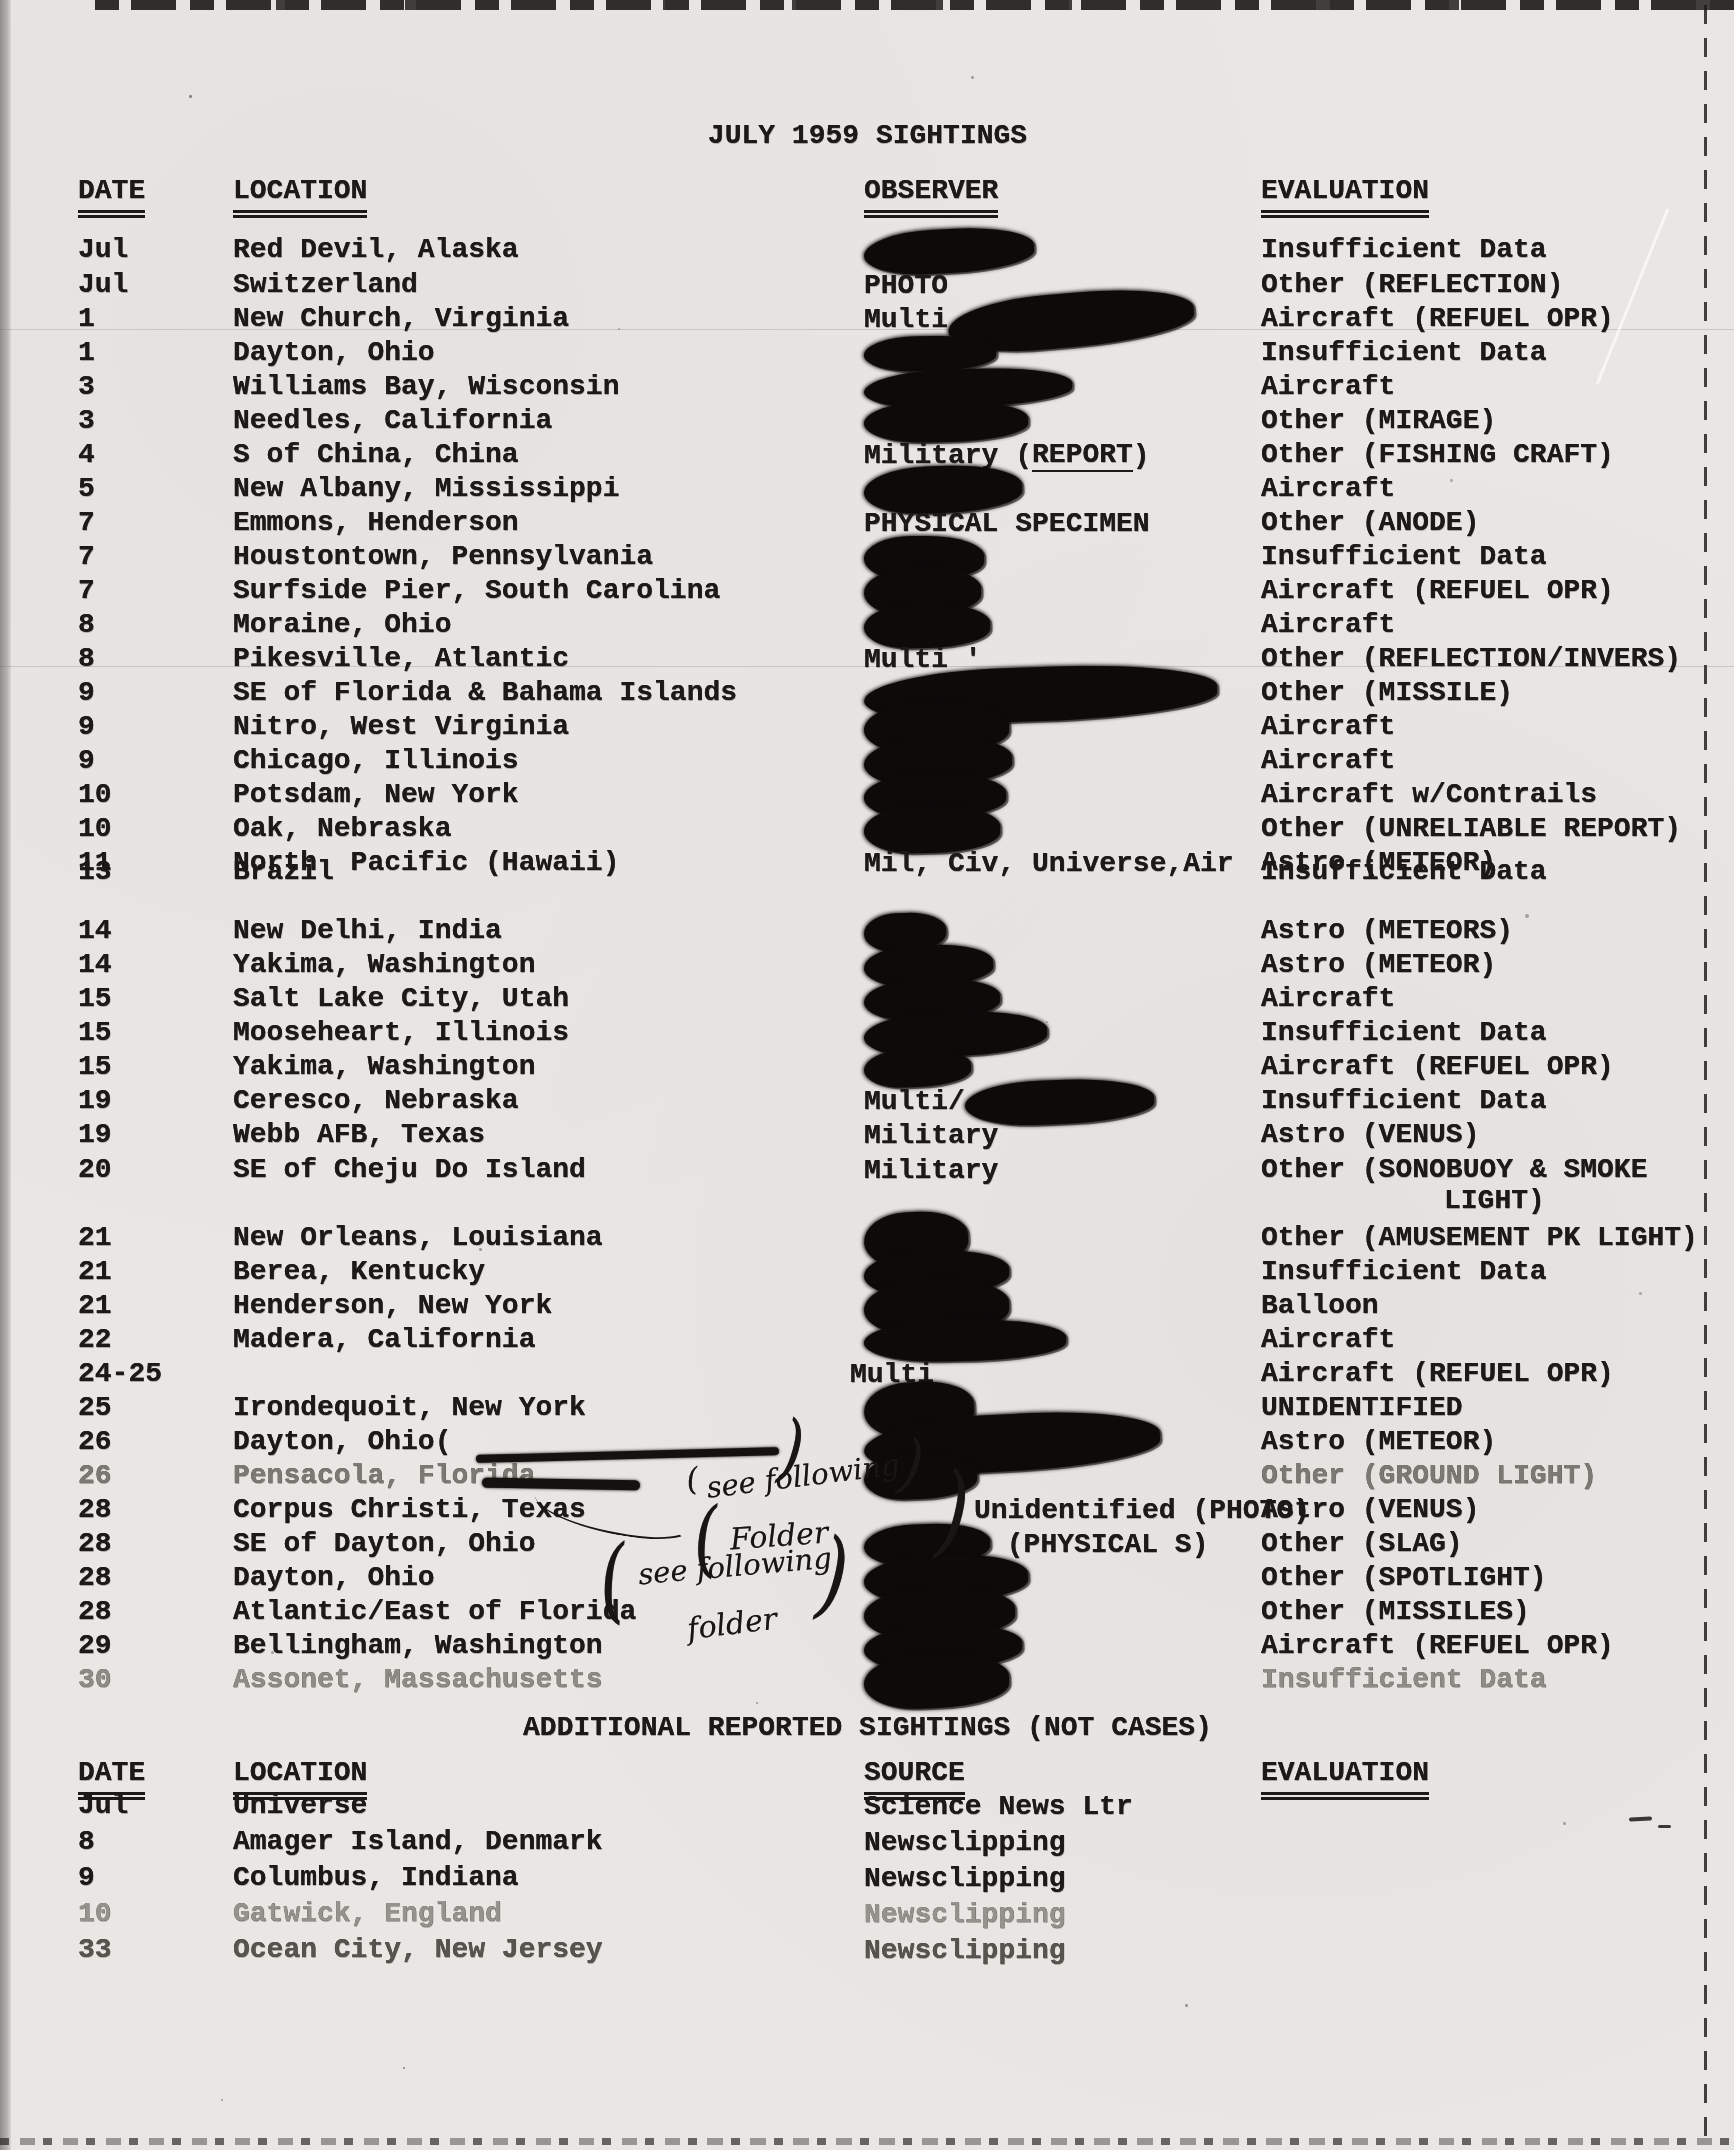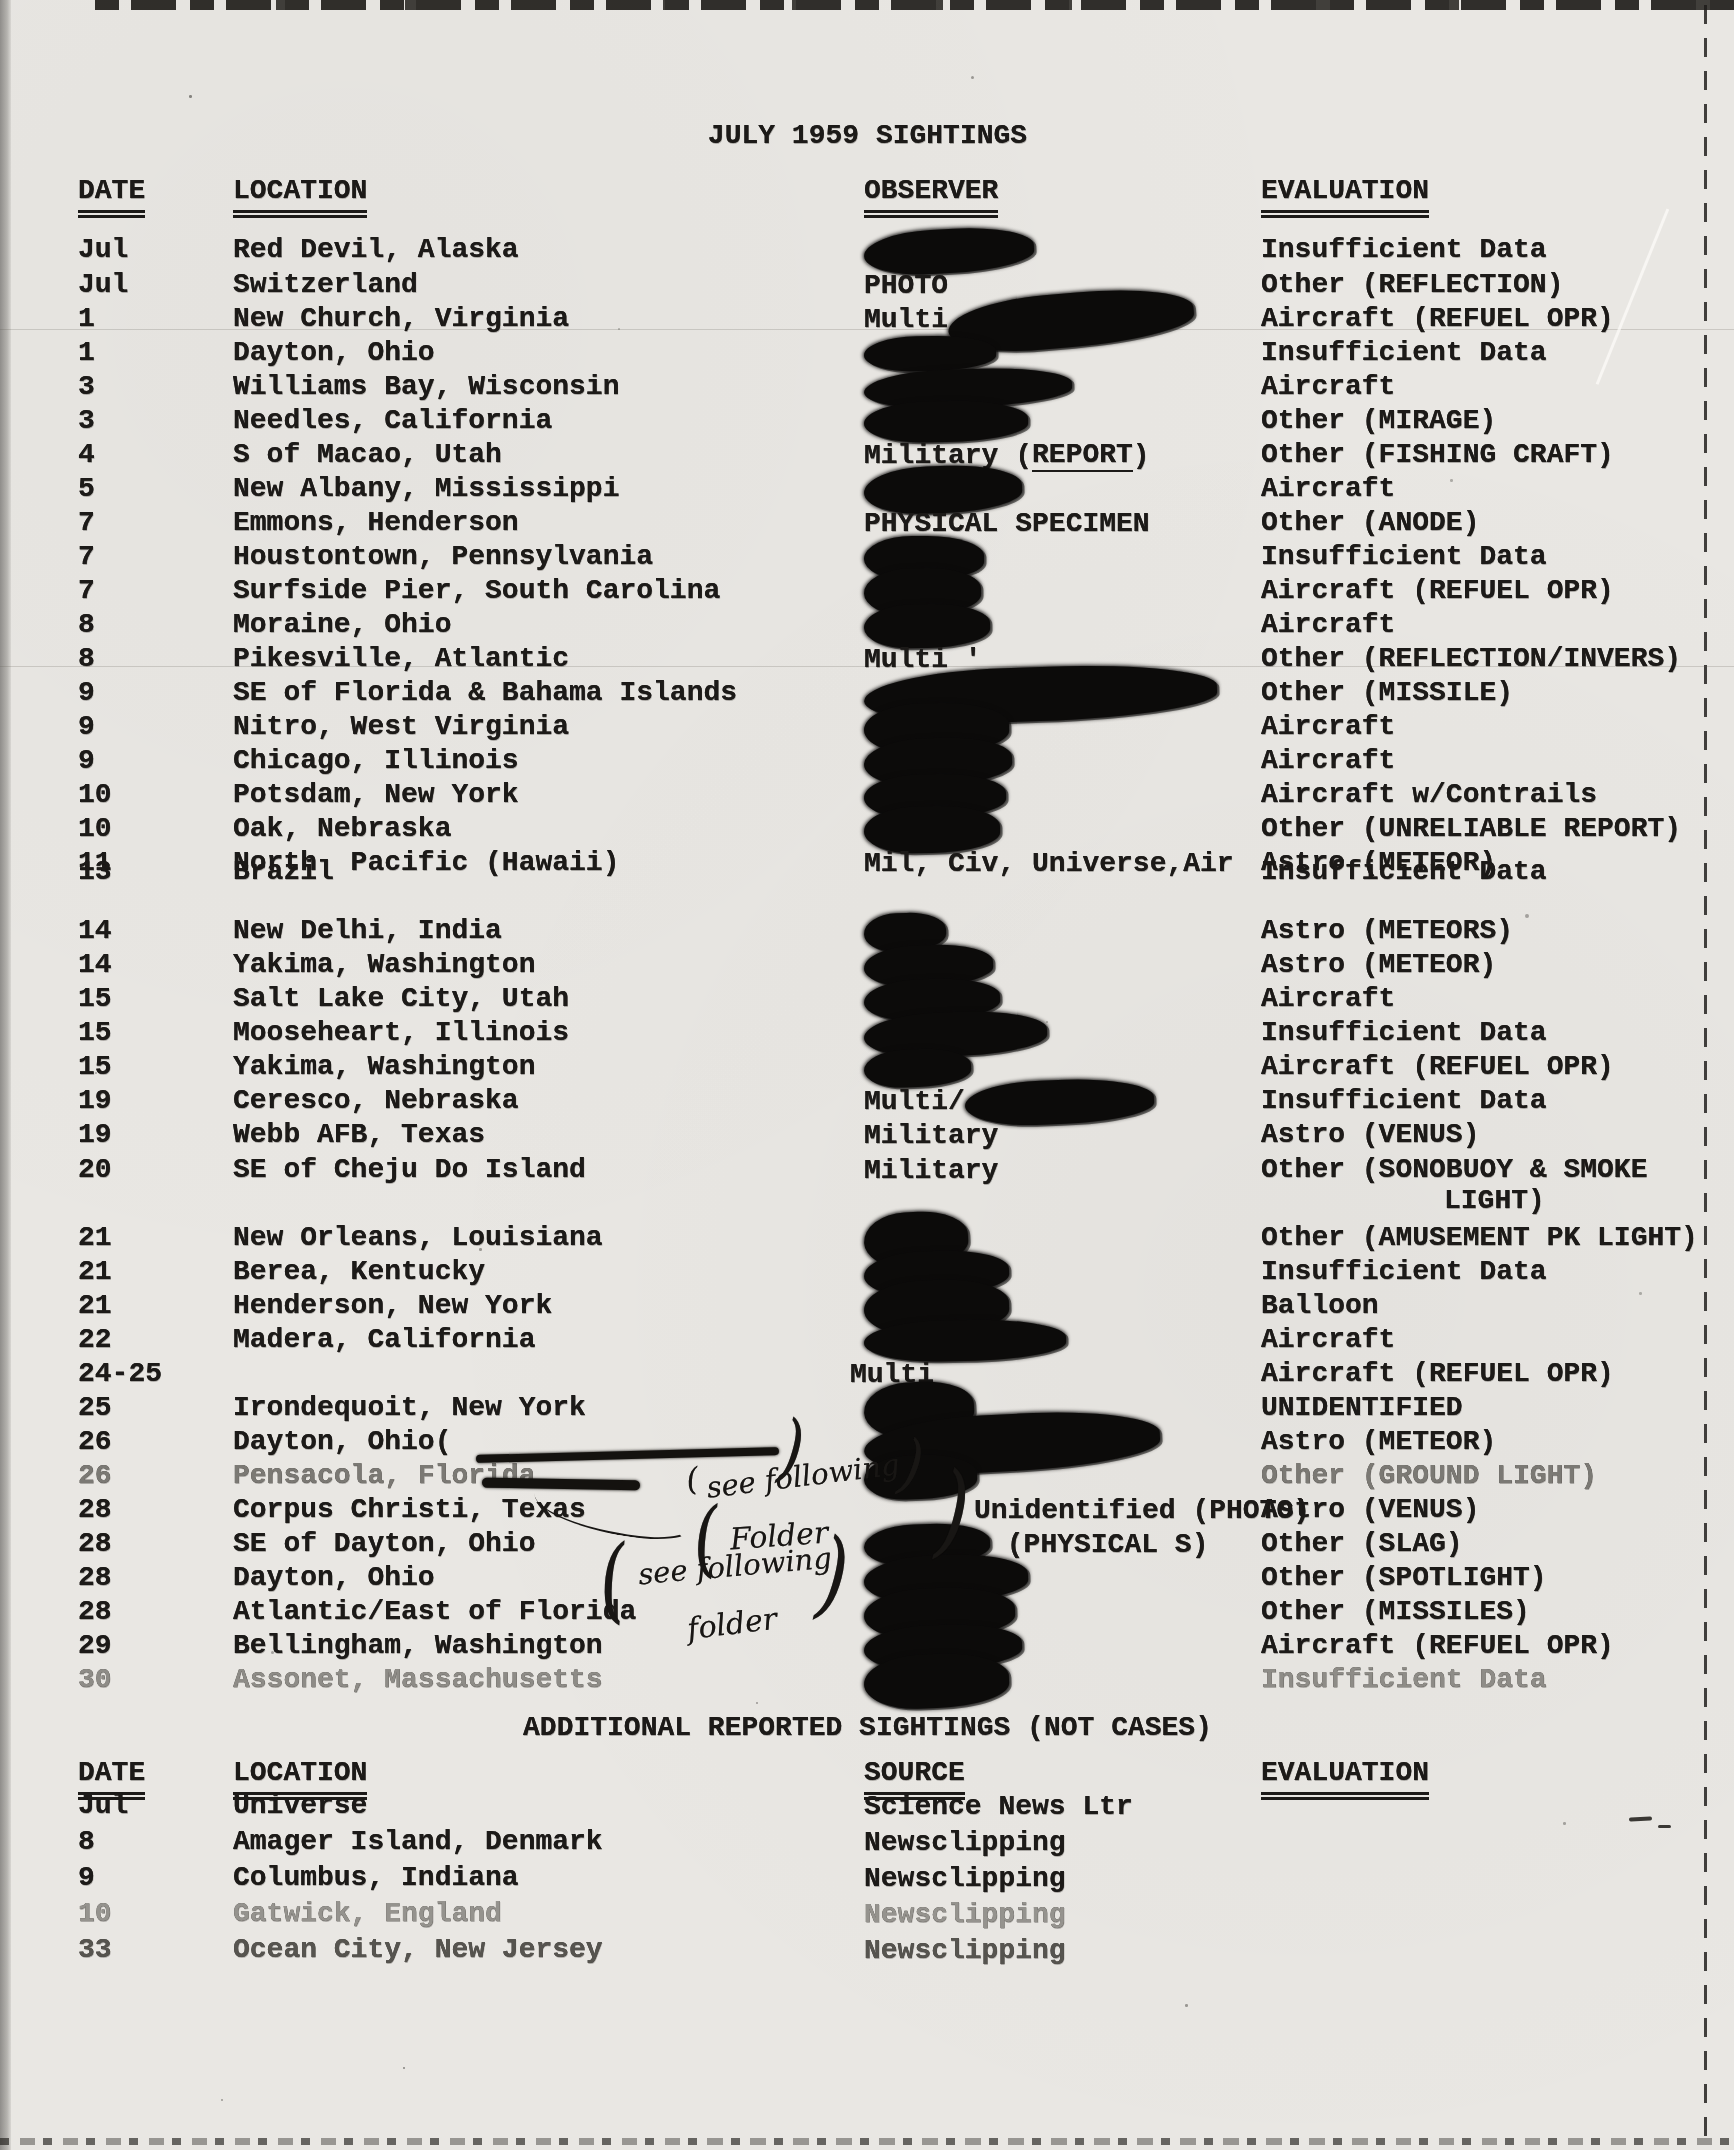--- a/index.html
+++ b/index.html
@@ -119,21 +119,21 @@
         <span class="c-eval t">Aircraft</span>
       </div>
       <div class="row" style="top: 405px;">
         <span class="c-date t">3</span>
         <span class="c-loc t">Needles, California</span>
         <span class="c-obs"><span class="redact" style="width: 164px; height: 41px; transform: rotate(-1deg);"></span></span>
         <span class="c-eval t">Other (MIRAGE)</span>
       </div>
       <div class="row" style="top: 439px;">
         <span class="c-date t">4</span>
-        <span class="c-loc t">S of Macao, Utah</span>
+        <span class="c-loc t">S of China, China</span>
         <span class="c-obs"><span class=" t">Military (</span><span class=" t" style="border-bottom: 2.5px solid rgb(28, 26, 24);">REPORT</span><span class=" t">)</span></span>
         <span class="c-eval t">Other (FISHING CRAFT)</span>
       </div>
       <div class="row" style="top: 473px;">
         <span class="c-date t">5</span>
         <span class="c-loc t">New Albany, Mississippi</span>
         <span class="c-obs"><span class="redact" style="width: 158px; height: 47px; transform: rotate(-2deg);"></span></span>
         <span class="c-eval t">Aircraft</span>
       </div>
       <div class="row" style="top: 507px;">

